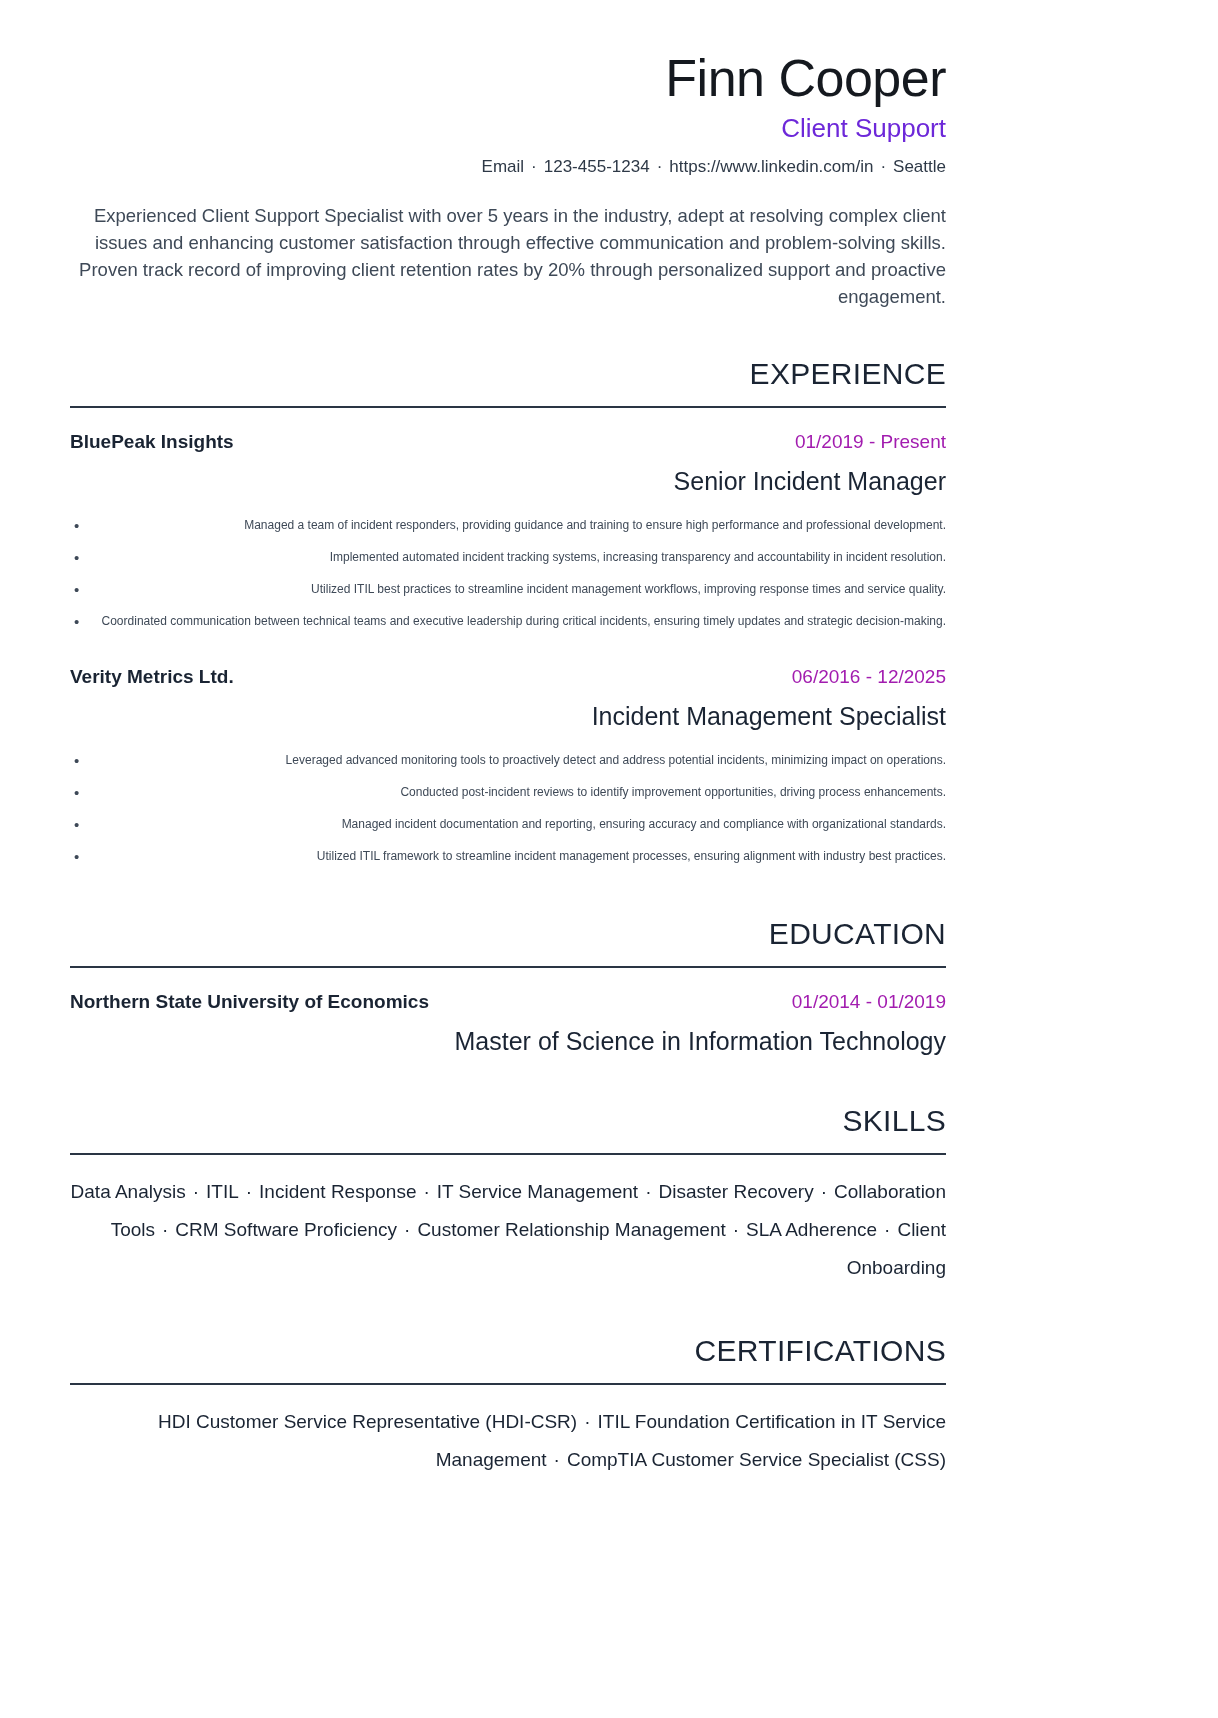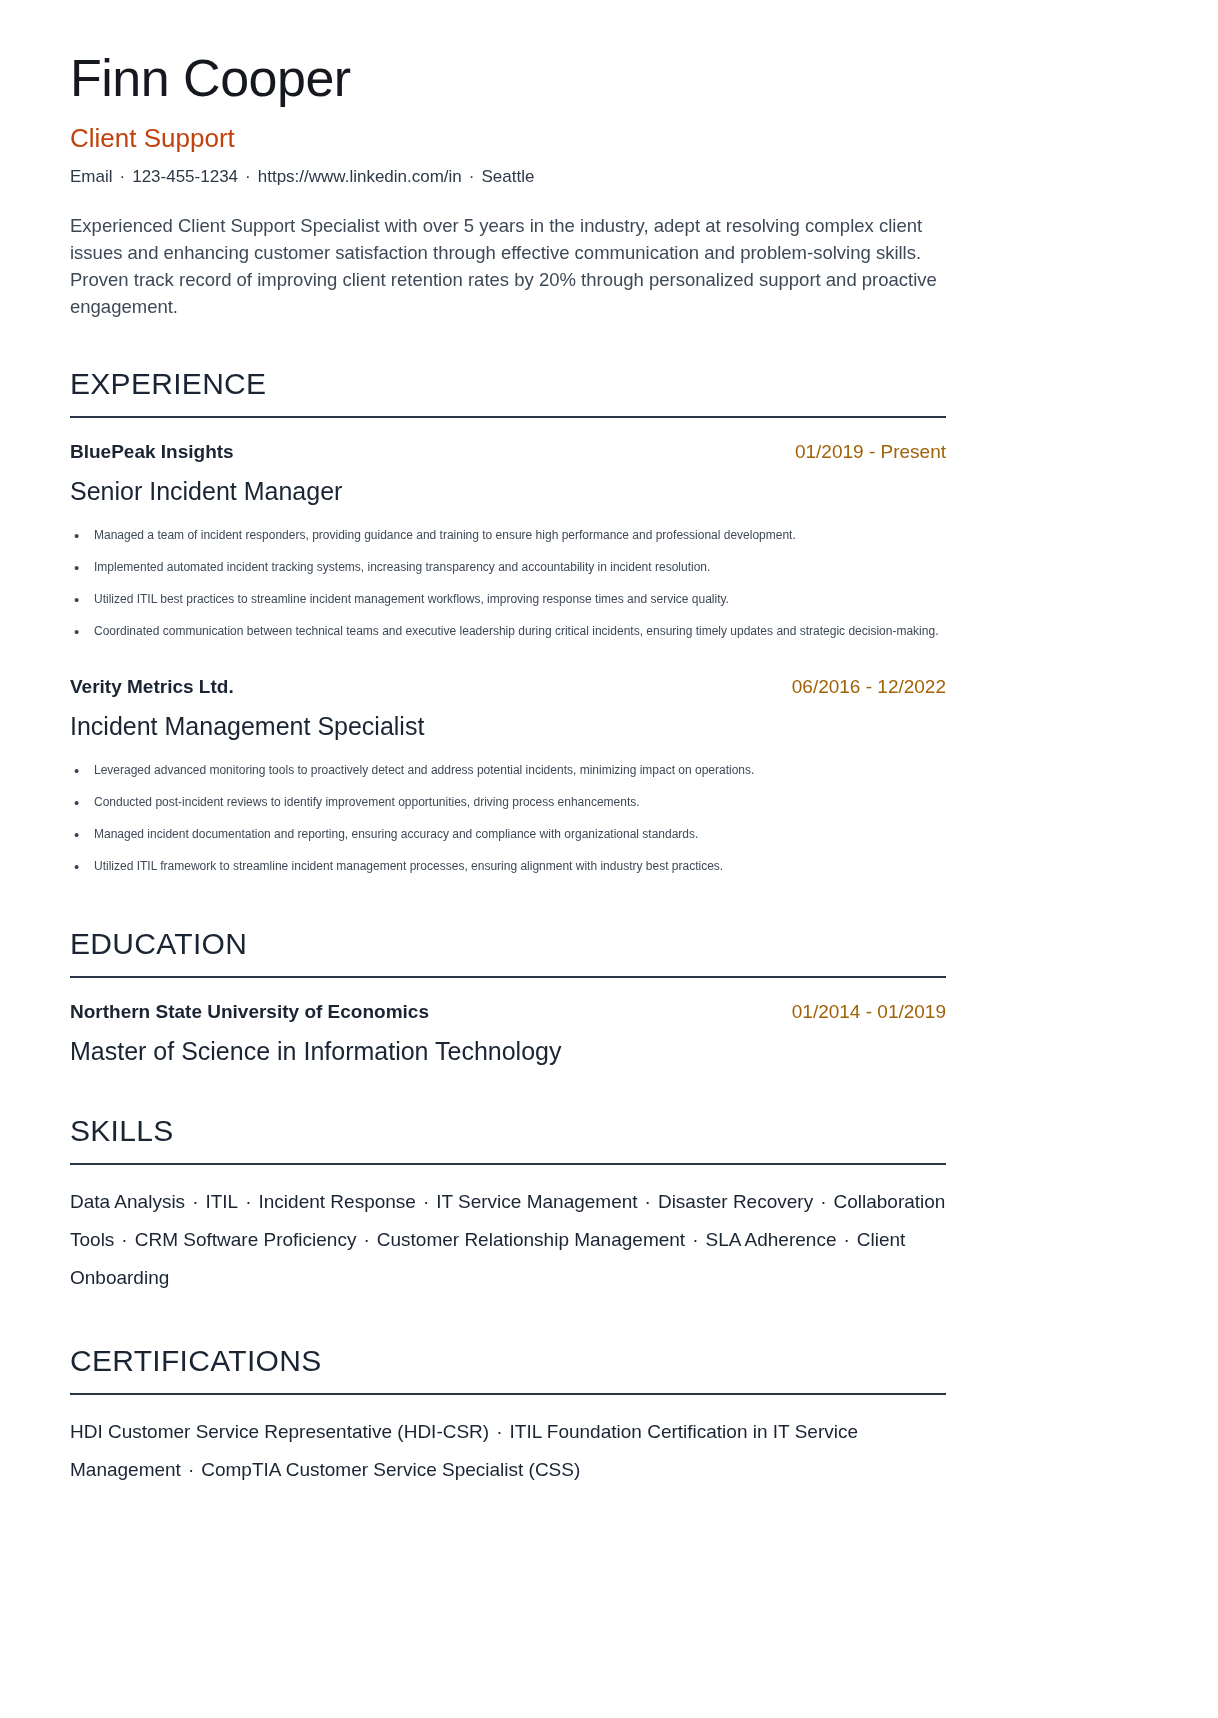--- a/index.html
+++ b/index.html
@@ -8,36 +8,37 @@
     padding: 0;
     background: #ffffff;
     font-family: "Liberation Sans", "DejaVu Sans", sans-serif;
   }
   .page {
     width: 1016px;
     height: 1718px;
     background: #ffffff;
     padding: 50px 70px 9px 70px;
     overflow: hidden;
+    text-align: right;
   }
 
   
   .name {
     margin: 0;
     font-size: 52px;
     font-weight: 500;
     letter-spacing: -0.5px;
     color: #15191f;
     line-height: 1.1;
   }
   .subtitle {
-    margin-top: 16px;
+    margin-top: 6px;
     font-size: 26px;
     font-weight: 400;
-    color: #c2410c;
+    color: #6d28d9;
     line-height: 1.2;
   }
   .contact {
     margin-top: 12px;
     font-size: 17px;
     color: #2e3947;
     line-height: 1.3;
   }
   .contact .sep, .inline-list .sep { margin: 0 7px; }
 
@@ -70,21 +71,21 @@
   .job { margin-top: 22px; }
   .job + .job { margin-top: 30px; }
   .job-head {
     display: flex;
     justify-content: space-between;
     align-items: baseline;
     font-size: 19px;
     line-height: 1.25;
   }
   .company { font-weight: 700; color: #1a2433; }
-  .dates { font-weight: 400; color: #a16207; }
+  .dates { font-weight: 400; color: #a21caf; }
   .job-title {
     margin: 12px 0 0 0;
     font-size: 25px;
     font-weight: 400;
     color: #1a2433;
     line-height: 1.25;
   }
   ul.bullets {
     list-style: none;
     margin: 15px 0 0 0;
@@ -157,21 +158,21 @@
         <li>Managed a team of incident responders, providing guidance and training to ensure high performance and professional development.</li>
         <li>Implemented automated incident tracking systems, increasing transparency and accountability in incident resolution.</li>
         <li>Utilized ITIL best practices to streamline incident management workflows, improving response times and service quality.</li>
         <li>Coordinated communication between technical teams and executive leadership during critical incidents, ensuring timely updates and strategic decision-making.</li>
       </ul>
     </div>
 
     <div class="job">
       <div class="job-head">
         <span class="company">Verity Metrics Ltd.</span>
-        <span class="dates">06/2016 - 12/2022</span>
+        <span class="dates">06/2016 - 12/2025</span>
       </div>
       <h3 class="job-title">Incident Management Specialist</h3>
       <ul class="bullets">
         <li>Leveraged advanced monitoring tools to proactively detect and address potential incidents, minimizing impact on operations.</li>
         <li>Conducted post-incident reviews to identify improvement opportunities, driving process enhancements.</li>
         <li>Managed incident documentation and reporting, ensuring accuracy and compliance with organizational standards.</li>
         <li>Utilized ITIL framework to streamline incident management processes, ensuring alignment with industry best practices.</li>
       </ul>
     </div>
   </section>

